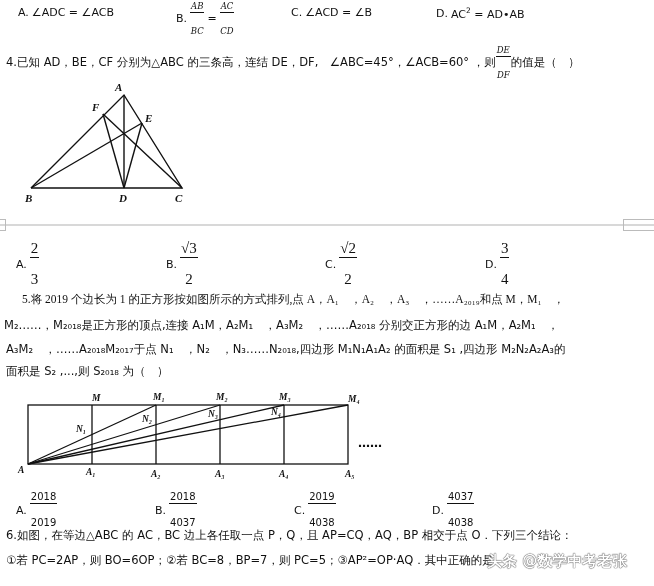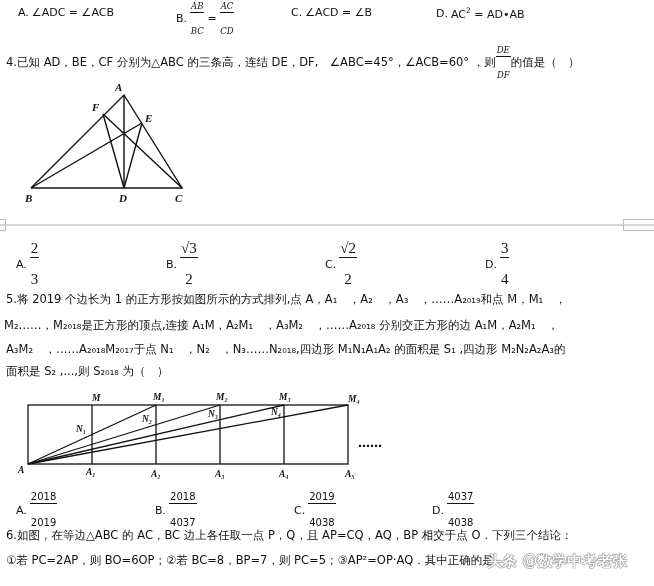--- a/index.html
+++ b/index.html
@@ -101,21 +101,21 @@
   </span>
 </div>
 <div class="abs opt" style="left:485px;top:241px;">
   <span>D.</span>
   <span class="frac bigfrac">
     <span class="num">3</span>
     <span class="den">4</span>
   </span>
 </div>
 
-<div class="abs txt" style="left:6px;top:294px;">5.将 2019 个边长为 1 的正方形按如图所示的方式排列,点 A，A₁　，A₂　，A₃　，……A₂₀₁₉和点 M，M₁　，</div>
+<div class="abs txt" style="left:22px;top:294px;font-family:Liberation Serif, serif;">5.将 2019 个边长为 1 的正方形按如图所示的方式排列,点 A，A₁　，A₂　，A₃　，……A₂₀₁₉和点 M，M₁　，</div>
 <div class="abs txt" style="left:4px;top:320px;">M₂……，M₂₀₁₈是正方形的顶点,连接 A₁M，A₂M₁　，A₃M₂　，……A₂₀₁₈ 分别交正方形的边 A₁M，A₂M₁　，</div>
 <div class="abs txt" style="left:6px;top:344px;text-align:center;">A₃M₂　，……A₂₀₁₈M₂₀₁₇于点 N₁　，N₂　，N₃……N₂₀₁₈,四边形 M₁N₁A₁A₂ 的面积是 S₁ ,四边形 M₂N₂A₂A₃的</div>
 <div class="abs txt" style="left:6px;top:366px;">面积是 S₂ ,...,则 S₂₀₁₈ 为（　）</div>
 
 <svg class="abs" style="left:0;top:385px;" width="400" height="100">
   <g stroke="#111" stroke-width="1.3" fill="none">
     <rect x="28" y="20" width="320" height="59"></rect>
     <line x1="92" y1="20" x2="92" y2="79"></line>
     <line x1="156" y1="20" x2="156" y2="79"></line>
     <line x1="220" y1="20" x2="220" y2="79"></line>

